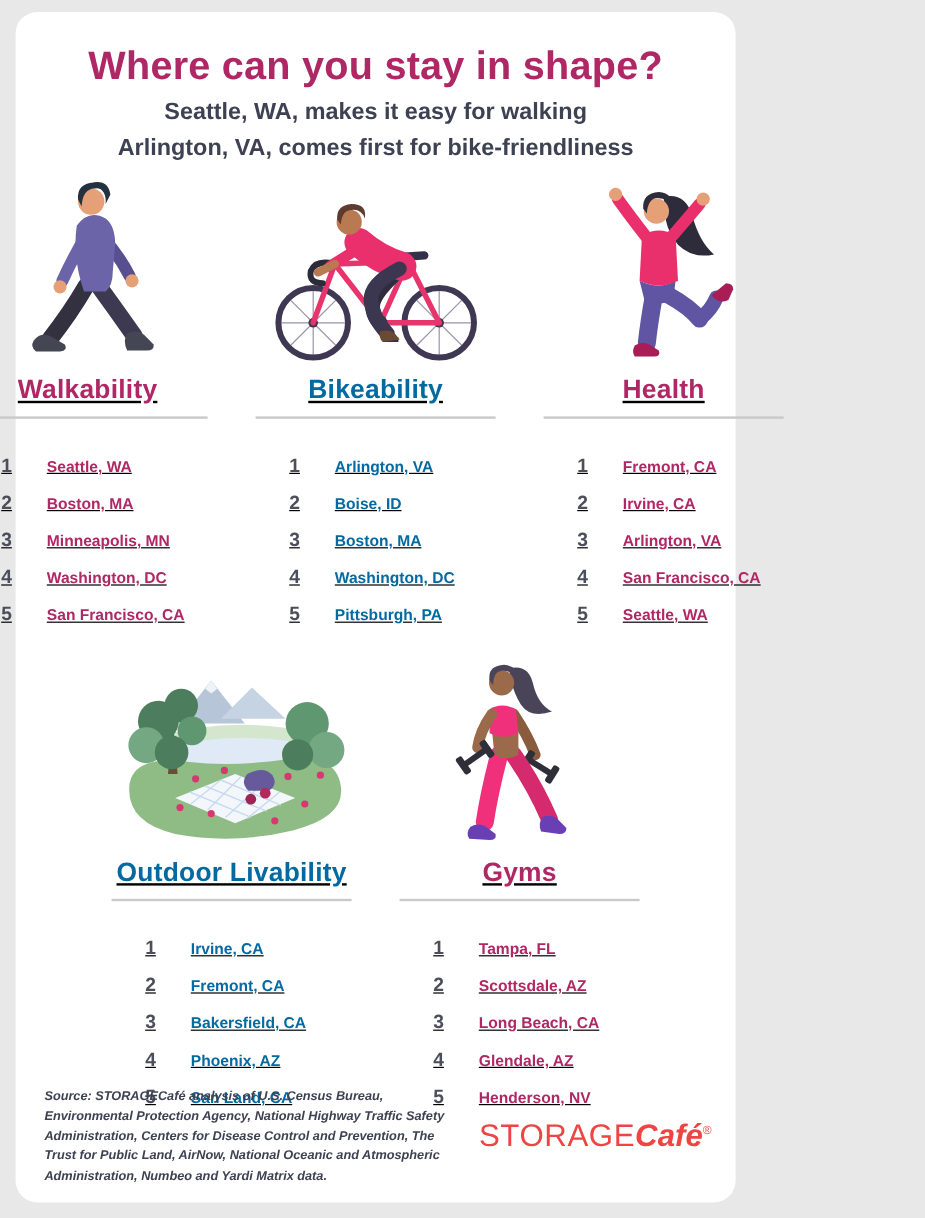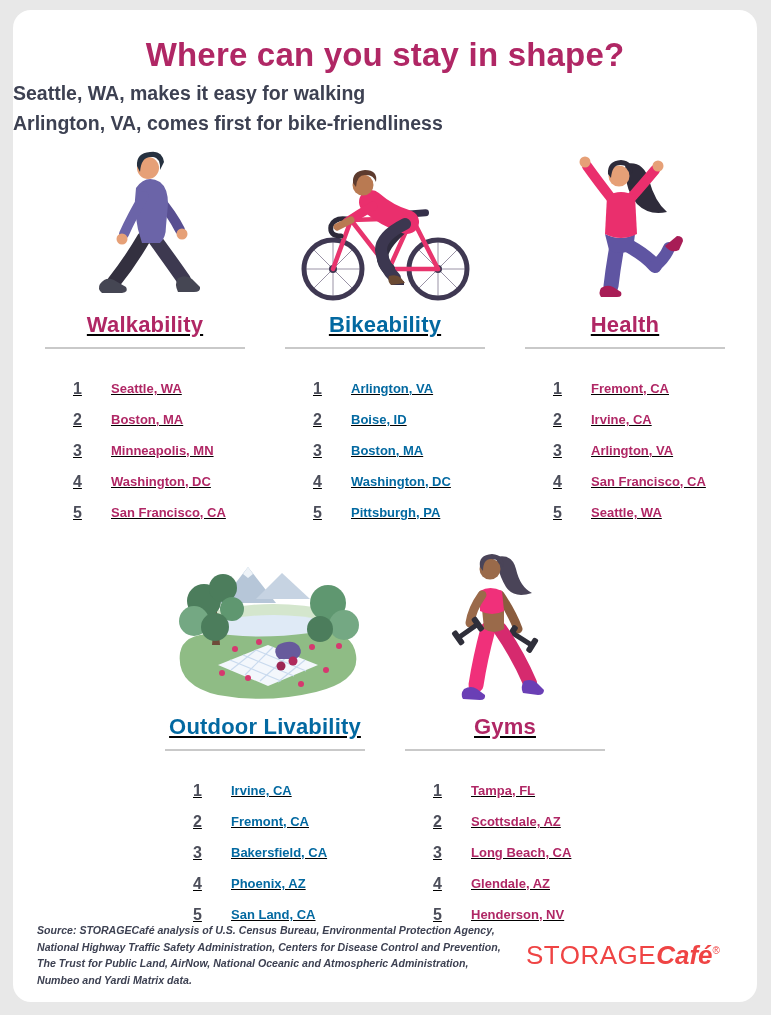--- a/index.html
+++ b/index.html
@@ -4,30 +4,30 @@
 <style>
   html,body{margin:0;padding:0;}
   body{
     width:771px;height:1015px;
     background:#e8e8e8;
     font-family:"Liberation Sans",sans-serif;
     position:relative;
     overflow:hidden;
   }
   .card{
-    position:absolute;left:13px;top:10px;width:744px;height:992px;
+    position:absolute;left:13px;top:10px;width:600px;height:992px;
     background:#ffffff;border-radius:18px;
     box-sizing:border-box;
   }
   .title{
     margin:26px 0 0;text-align:center;
     font-size:33px;font-weight:700;color:#b02765;letter-spacing:.2px;
   }
   .sub{
-    margin:9px 0 0;text-align:left;
+    margin:9px 0 0;text-align:center;
     font-size:19.5px;font-weight:700;color:#3d4152;line-height:21px;
   }
   .row{display:flex;justify-content:center;align-items:flex-start;}
   .row-1{margin-top:6px;}
   .row-2{margin-top:14px;}
   .col{width:240px;display:flex;flex-direction:column;align-items:center;text-decoration:underline;}
   .illo{height:166px;display:flex;align-items:flex-end;justify-content:center;}
   .cat-title{margin:6px 0 0;font-size:22px;font-weight:700;letter-spacing:.2px;}
   .rule{width:200px;height:0;border-bottom:2px solid #c9c9c9;margin-top:9px;}
   .rank-list{list-style:none;margin:24px 0 0;padding:0 0 0 48px;width:192px;box-sizing:content-box;align-self:flex-start;}

